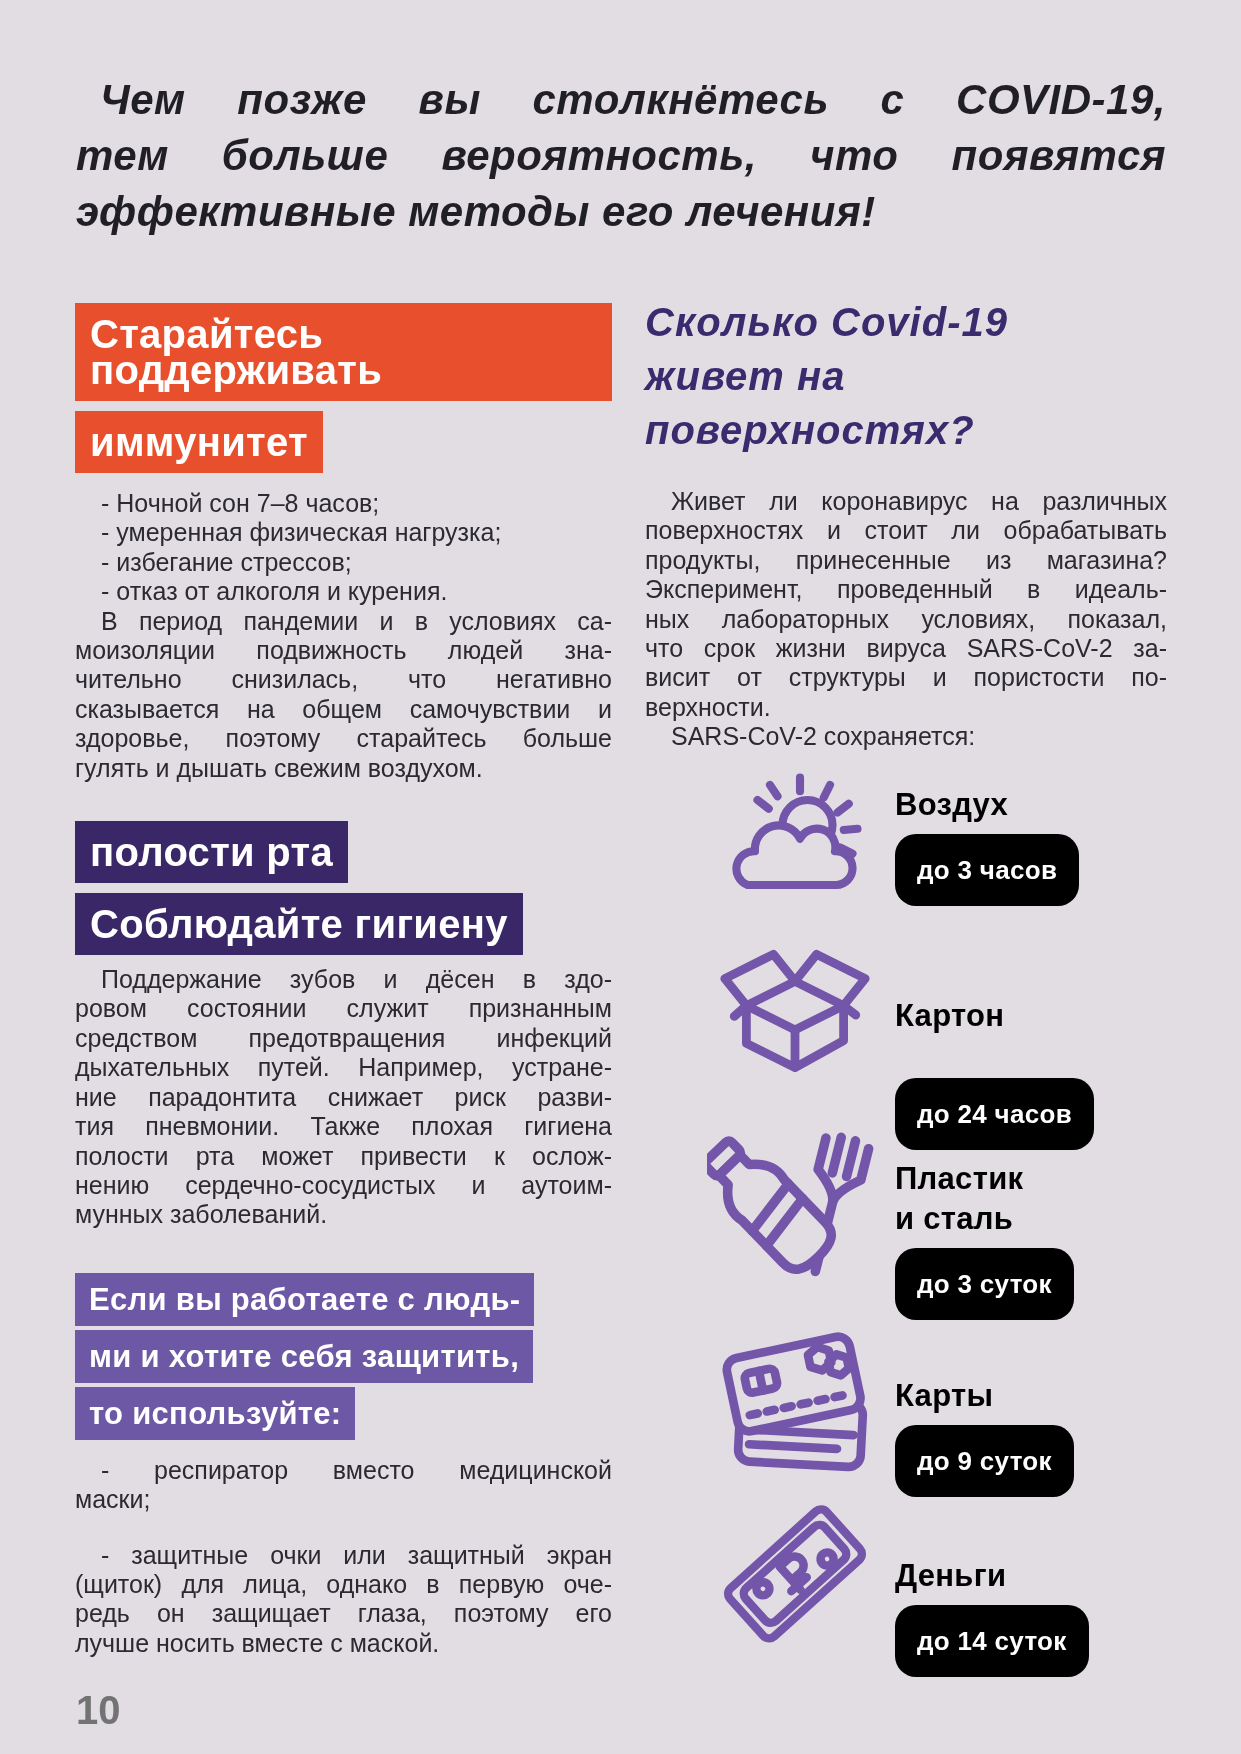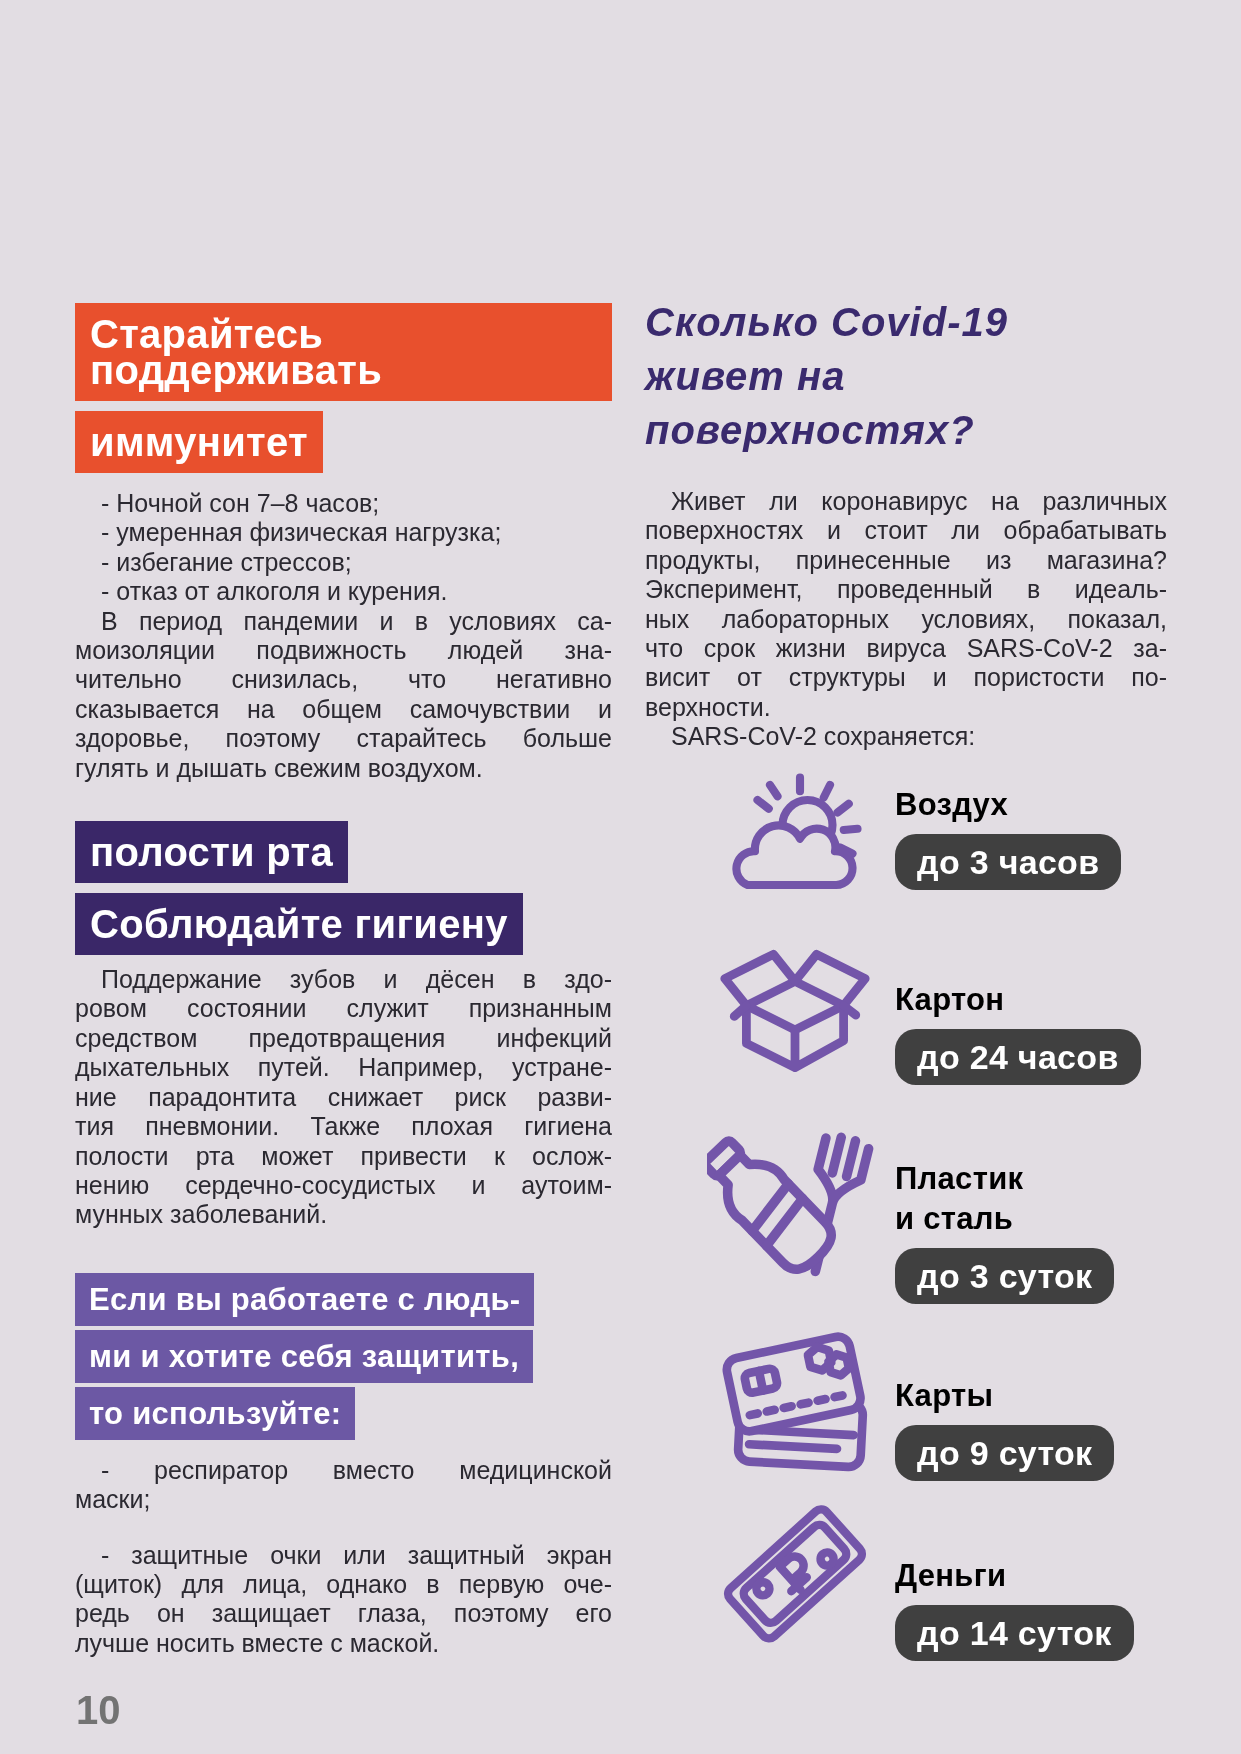--- a/index.html
+++ b/index.html
@@ -52,43 +52,48 @@
     line-height:54px; color:#3A2A6E; letter-spacing:1px;
   }
   .note { font-size:25px; line-height:29.4px; text-indent:26px; }
 
   
   .surface { position:absolute; left:645px; width:560px; display:flex; align-items:flex-start; }
   .icon-box { flex:none; margin-left:62px; margin-right:12px; width:176px; display:flex; justify-content:center; }
   .scol { display:flex; flex-direction:column; align-items:flex-start; }
   .slabel { font-size:31px; font-weight:bold; color:#000000; line-height:40px; letter-spacing:.3px; }
   .sbadge {
-    display:inline-block; margin-top:9px; background:#404040; color:#FFFFFF;
-    font-weight:bold; font-size:34px; line-height:40px; padding:8px 22px;
+    display:inline-block; margin-top:9px; background:#000000; color:#FFFFFF;
+    font-weight:bold; font-size:26px; line-height:40px; padding:16px 22px;
     border-radius:21px; letter-spacing:.3px;
   }
   .r1 { top:770px; }  .r1 .scol { margin-top:15px; }
-  .r2 { top:930px; }  .r2 .scol { margin-top:50px; }
+  .r2 { top:930px; }  .r2 .scol { margin-top:66px;gap:33px; }
   .r3 { top:1118px; } .r3 .scol { margin-top:41px; }
   .r4 { top:1320px; } .r4 .scol { margin-top:56px; }
   .r5 { top:1492px; } .r5 .scol { margin-top:64px; }
 
   .st { stroke:#7355A9; stroke-width:6.5; fill:none; stroke-linecap:round; stroke-linejoin:round; }
   .mask { fill:#E2DDE3; }
 
   .pagenum {
     position:absolute; left:76px; top:1688px;
     font-size:40px; font-weight:bold; color:#737373;
   }
 </style>
 </head>
 <body>
 
 <div class="page">
 
+  <div class="title">
+      <div>Чем позже вы столкнётесь с COVID-19,</div>
+      <div>тем больше вероятность, что появятся</div>
+      <div>эффективные методы его лечения!</div>
+    </div>
 
   <div class="left-col">
 
     <section class="s1">
       <div class="hl">
           <div><span>Старайтесь поддерживать</span></div>
           <div><span>иммунитет</span></div>
         </div>
       <div class="bullets">
           <div>- Ночной сон 7–8 часов;</div>

